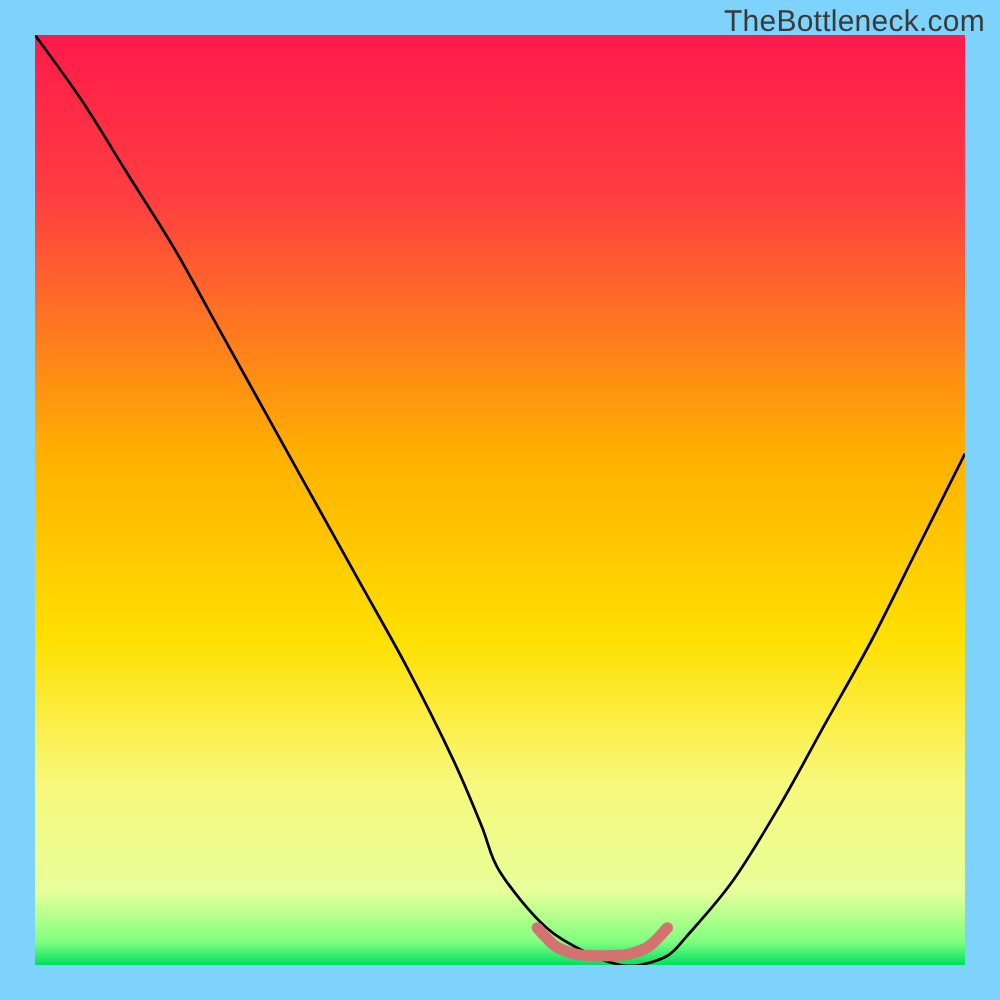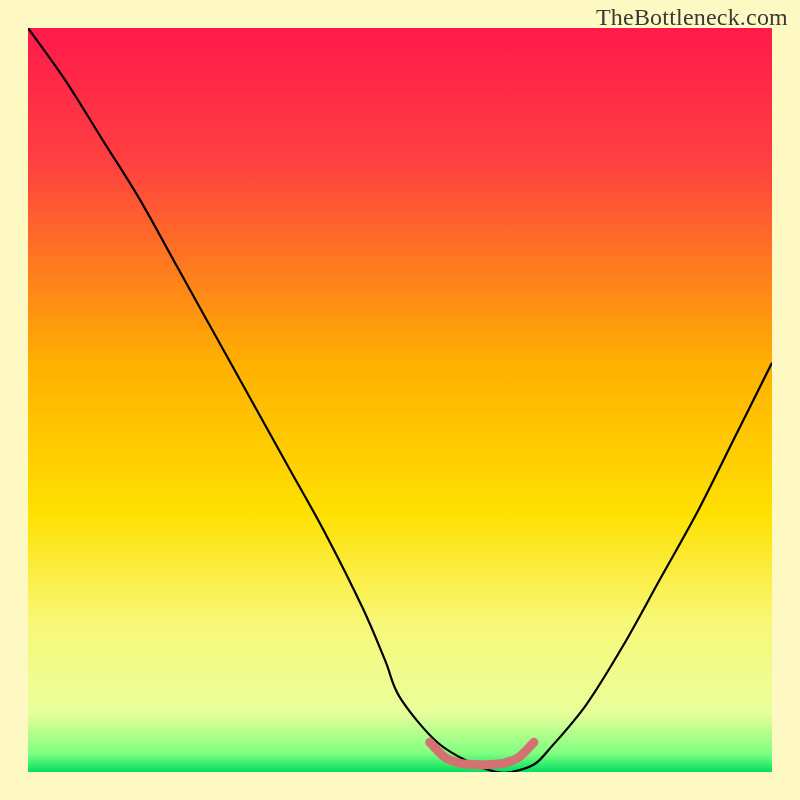--- a/index.html
+++ b/index.html
@@ -8,22 +8,21 @@
     width: 800px;
     height: 800px;
     background: #000;
     overflow: hidden;
     font-family: Arial, Helvetica, sans-serif;
   }
   .frame {
     position: relative;
     width: 800px;
     height: 800px;
-    background: #fef9c3;
-    font-family: Liberation Serif, serif;
+    background: #7dd3fc;
   }
   .watermark {
     position: absolute;
     top: 4px;
     right: 12px;
     font-size: 24px;
     font-weight: 400;
     color: #3a3a3a;
     letter-spacing: 0.2px;
     z-index: 10;

